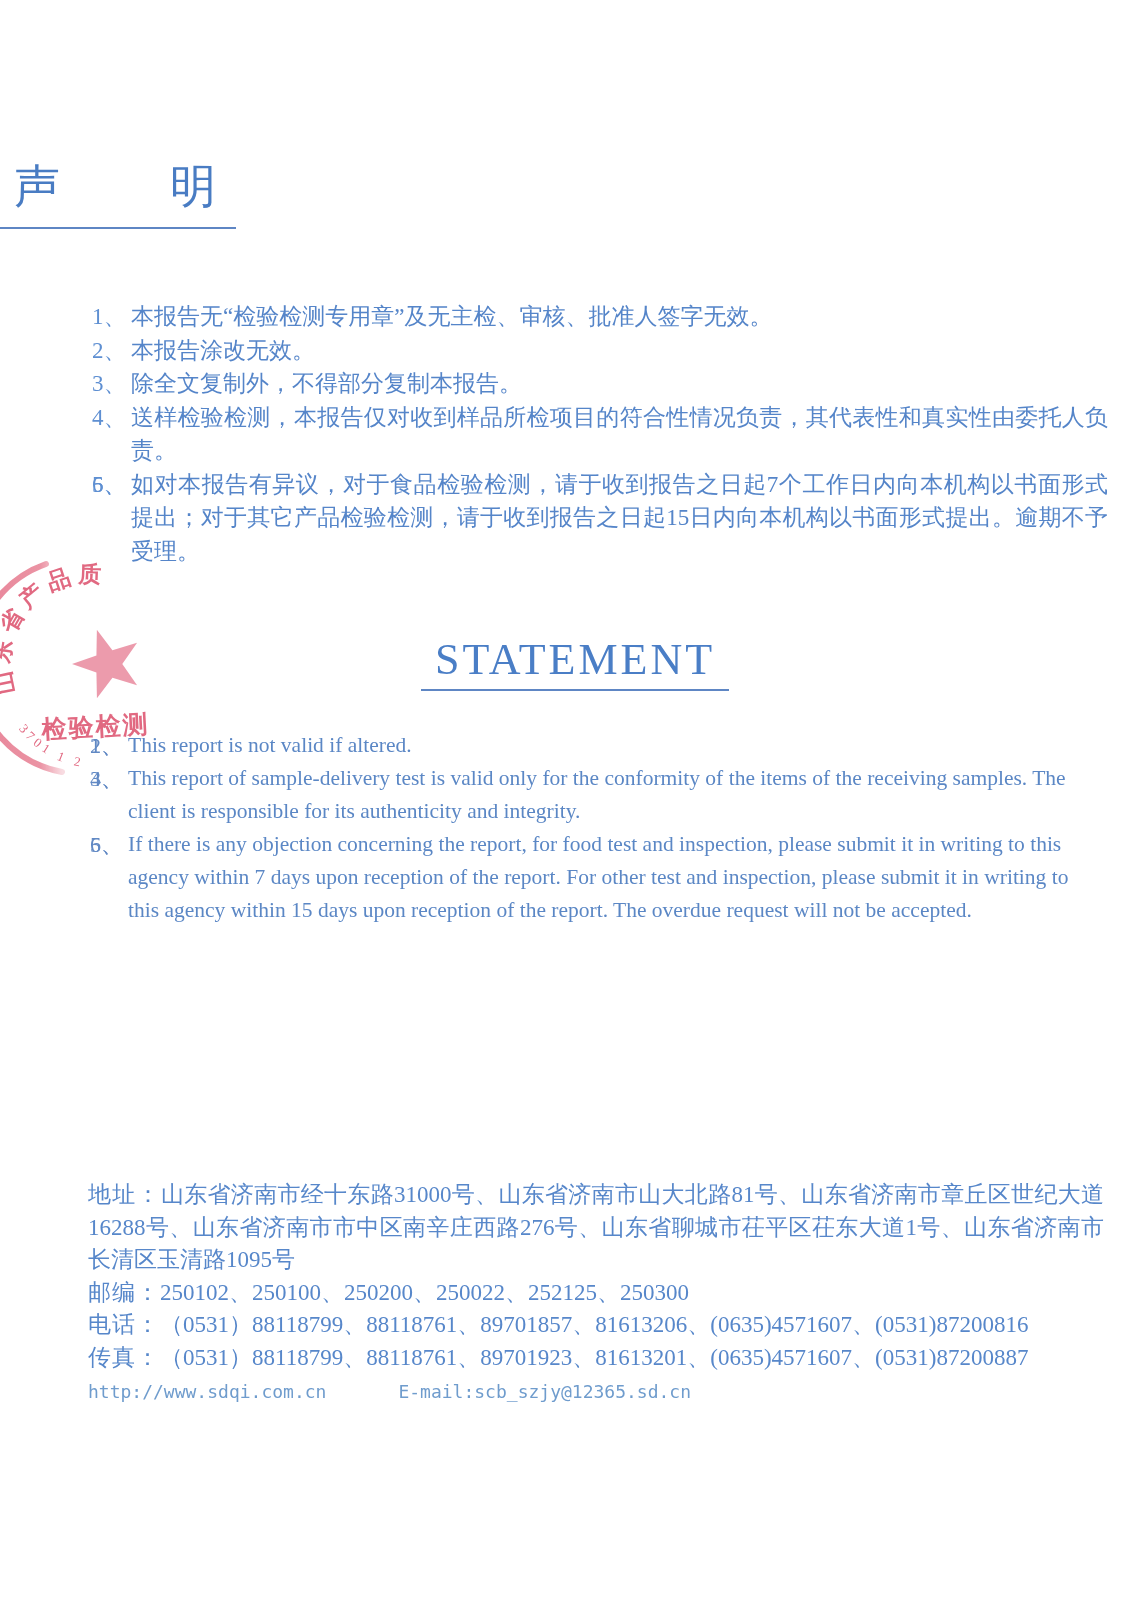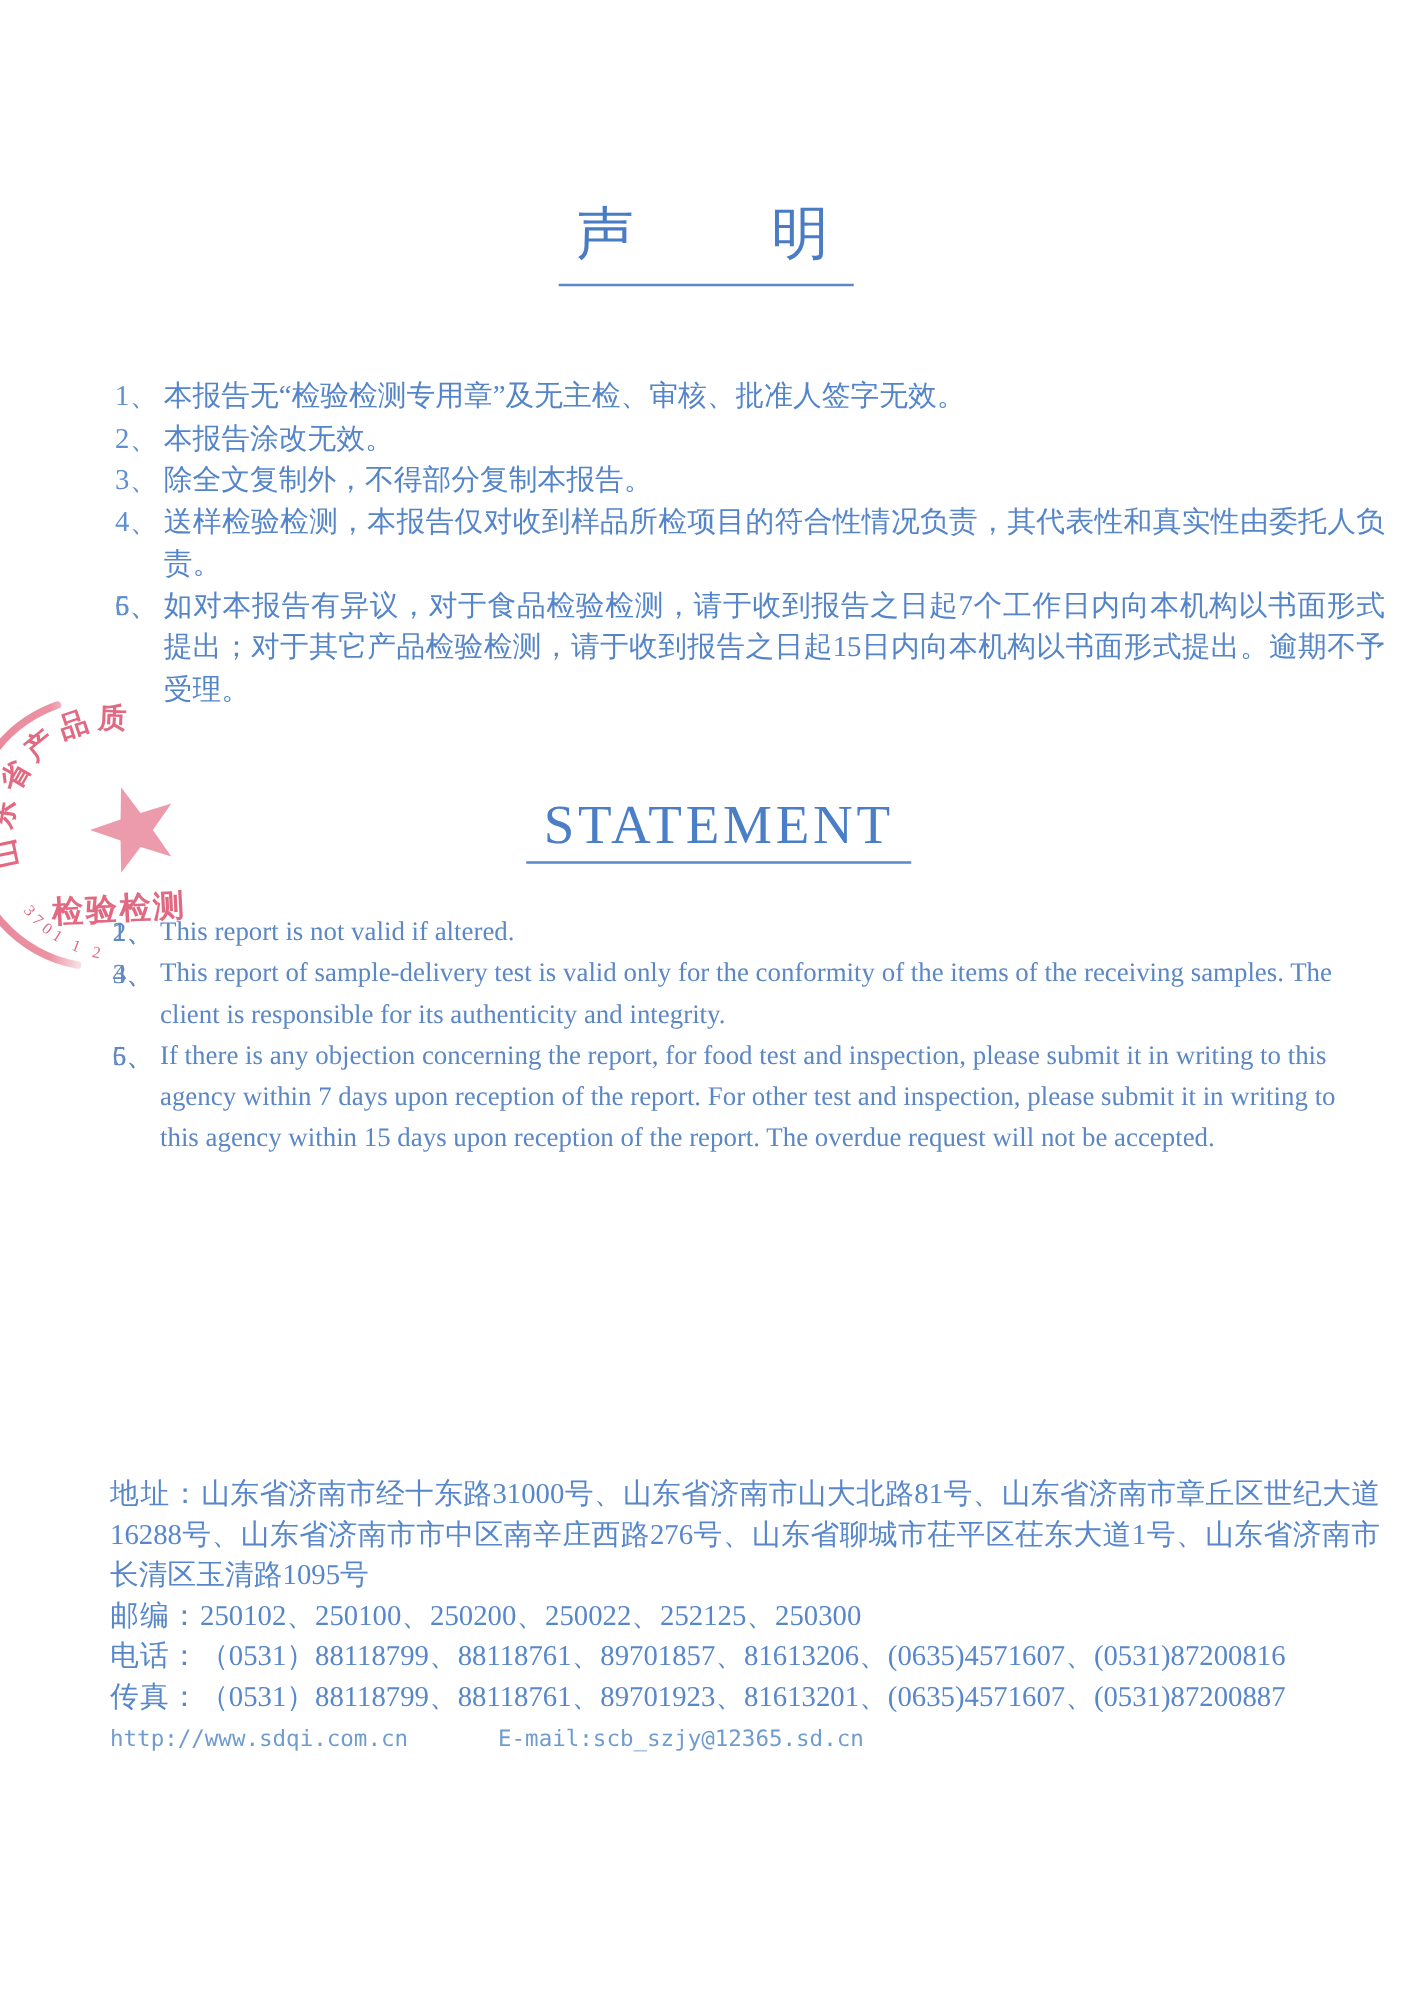--- a/index.html
+++ b/index.html
@@ -6,21 +6,21 @@
   body {
     width:1130px; height:1597px;
     background:#ffffff;
     position:relative;
     overflow:hidden;
     font-family:"Liberation Serif", serif;
   }
   .page { position:absolute; inset:0; }
 
   
-  .title-cn { position:absolute; top:156px; left:0; width:100%; text-align:center; margin:0; font-weight:400; }
+  .title-cn { position:absolute; top:156px; left:0; width:100%; text-align:left; margin:0; font-weight:400; }
   .title-cn span {
     display:inline-block;
     font-size:46px; color:#497cc3;
     border-bottom:2px solid #5e86c4;
     padding:0 14px 9px 14px;
     letter-spacing:6px;
   }
   .title-en { position:absolute; top:634px; left:10px; width:100%; text-align:center; margin:0; font-weight:400; }
   .title-en span {
     display:inline-block;

